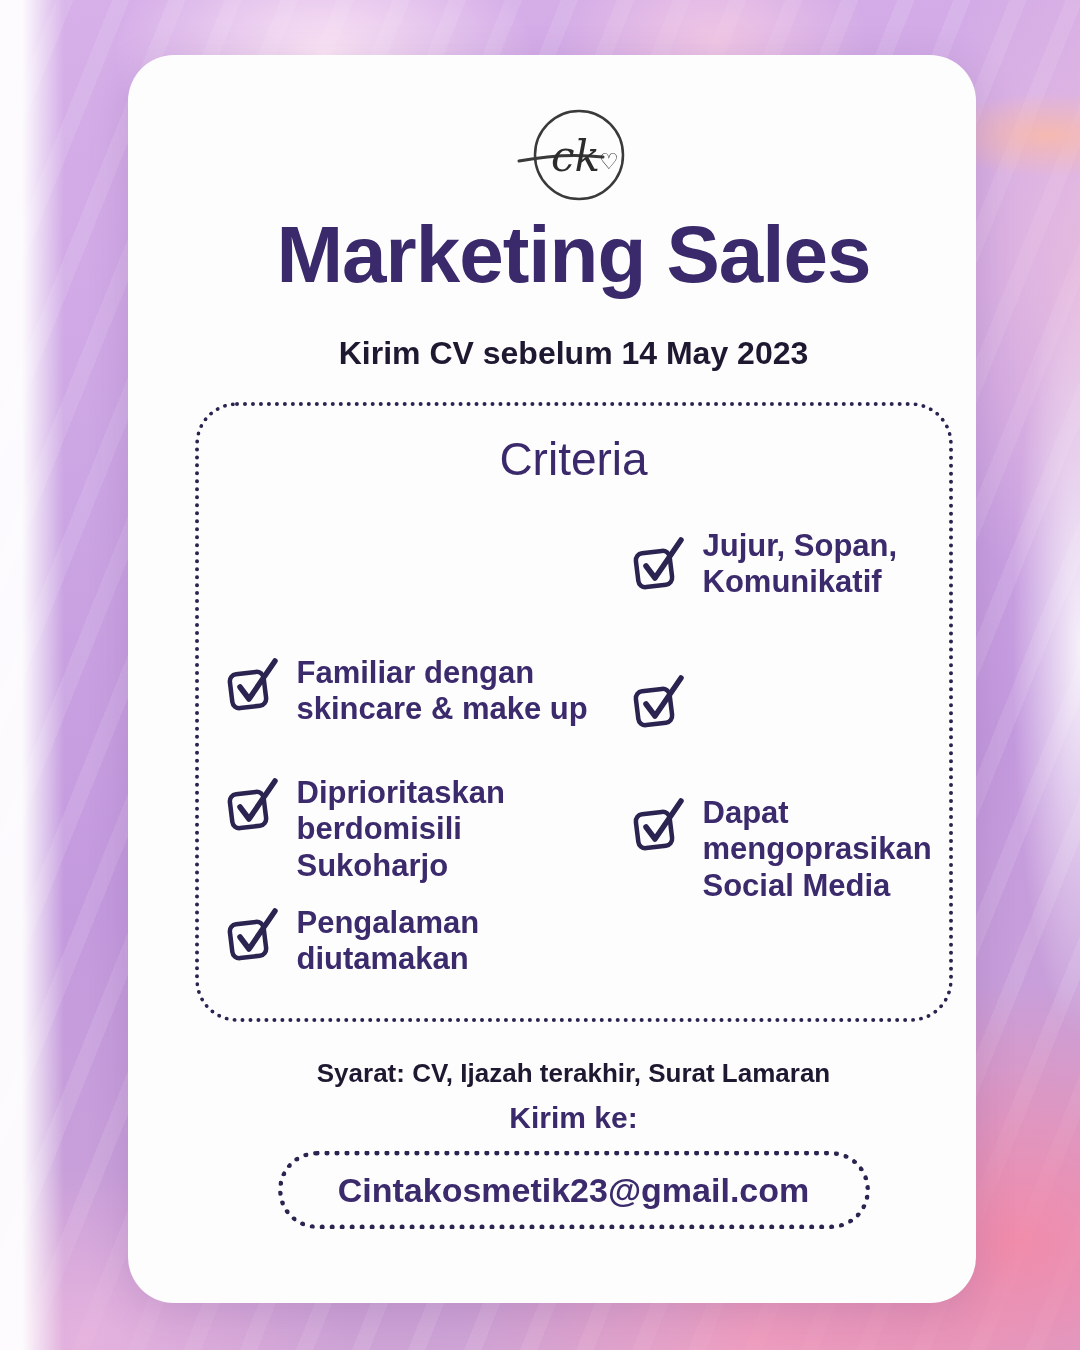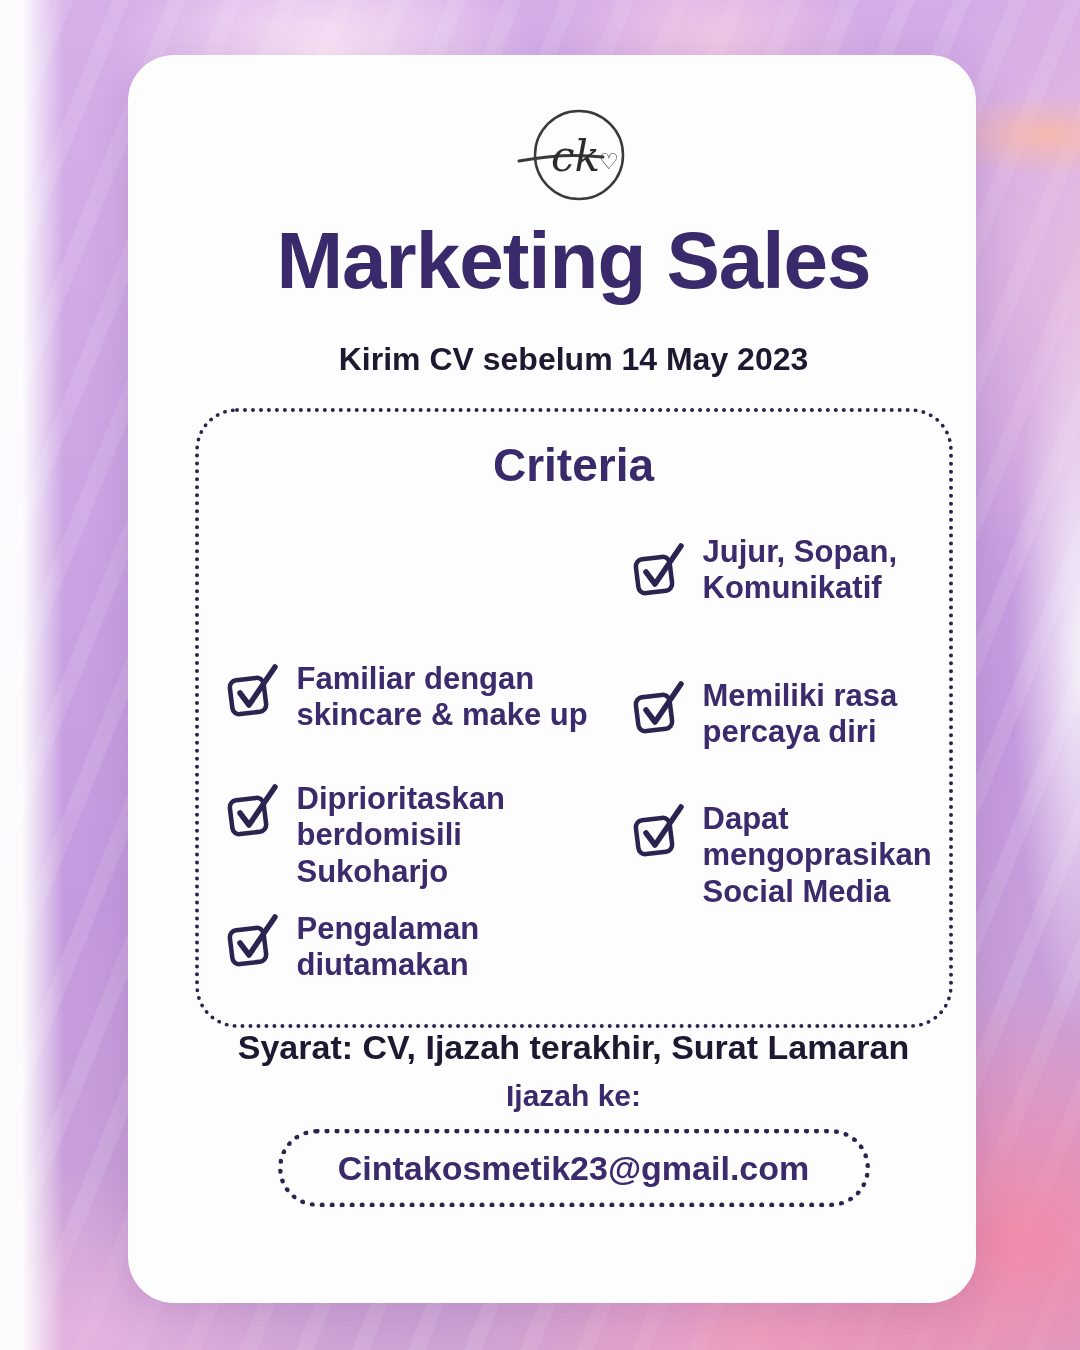--- a/index.html
+++ b/index.html
@@ -29,47 +29,47 @@
     padding-left:43px;
   }
 
   .brand-row {
     margin-top:44px; height:112px;
     display:flex; align-items:center; justify-content:center; gap:8px;
   }
   .brand-name { font-size:42px; font-weight:bold; color:#3b2f70; letter-spacing:-0.5px; }
 
   h1.job-title {
-    margin-top:6px; font-size:80px; line-height:1.1; font-weight:800;
+    font-size:80px; line-height:1.1; font-weight:800;
     color:#3a296b; letter-spacing:-1px;
   }
 
   .deadline { margin-top:36px; font-size:32px; font-weight:600; color:#1e1930; }
 
   .criteria-box {
     position:relative; width:758px; height:620px; margin:30px auto 0;
     border:4.5px dotted #2b2350; border-radius:42px;
   }
-  .criteria-title { margin-top:26px; font-size:46px; font-weight:700; color:#3a296b; }
+  .criteria-title { margin-top:26px; font-size:46px; font-weight:400; color:#3a296b; }
 
   .item { position:absolute; display:flex; gap:12px; align-items:flex-start; text-align:left; }
   .item svg { flex:0 0 auto; margin-top:-4px; }
   .item-text {
     font-size:31px; line-height:1.17; font-weight:800; color:#3b2a6c;
     white-space:pre-line;
   }
   .item.l1 { left:22px;  top:122px; }
   .item.l2 { left:22px;  top:249px; }
   .item.l3 { left:22px;  top:369px; }
   .item.l4 { left:22px;  top:499px; }
   .item.r1 { left:428px; top:122px;align-items:center; }
   .item.r2 { left:428px; top:266px; }
   .item.r3 { left:428px; top:389px; }
 
-  .syarat { font-size:34px; font-weight:600; color:#1e1930; }
+  .syarat { margin-top:36px; font-size:26px; font-weight:600; color:#1e1930; }
   .kirim  { margin-top:12px; font-size:30px; font-weight:800; color:#3a296b; }
 
   .email-pill {
     width:592px; height:78px; margin:16px auto 0;
     border:5px dotted #2b2350; border-radius:44px;
     display:flex; align-items:center; justify-content:center;
   }
   .email-text { font-size:34px; font-weight:800; color:#3b2a6c; }
 </style>
 </head>
@@ -130,36 +130,34 @@
         </svg>
         <div class="item-text">Jujur, Sopan,
 Komunikatif</div>
       </div>
 
       <div class="item r2">
         <svg width="64" height="64" viewBox="0 0 64 64">
           <rect x="10" y="22" width="34" height="34" rx="7" fill="none" stroke="#2b2350" stroke-width="4.5" transform="rotate(-7 27 39)"></rect>
           <path d="M19 36 L28 48 L54 10" fill="none" stroke="#2b2350" stroke-width="5.5" stroke-linecap="round" stroke-linejoin="round"></path>
         </svg>
-        <div class="item-text">Memiliki rasa
-percaya diri</div>
       </div>
 
       <div class="item r3">
         <svg width="64" height="64" viewBox="0 0 64 64">
           <rect x="10" y="22" width="34" height="34" rx="7" fill="none" stroke="#2b2350" stroke-width="4.5" transform="rotate(-7 27 39)"></rect>
           <path d="M19 36 L28 48 L54 10" fill="none" stroke="#2b2350" stroke-width="5.5" stroke-linecap="round" stroke-linejoin="round"></path>
         </svg>
         <div class="item-text">Dapat
 mengoprasikan
 Social Media</div>
       </div>
     </div>
 
     <div class="syarat">Syarat: CV, Ijazah terakhir, Surat Lamaran</div>
-    <div class="kirim">Ijazah ke:</div>
+    <div class="kirim">Kirim ke:</div>
 
     <div class="email-pill">
       <span class="email-text">Cintakosmetik23@gmail.com</span>
     </div>
 
   </div>
 </div>
 
 </body></html>

